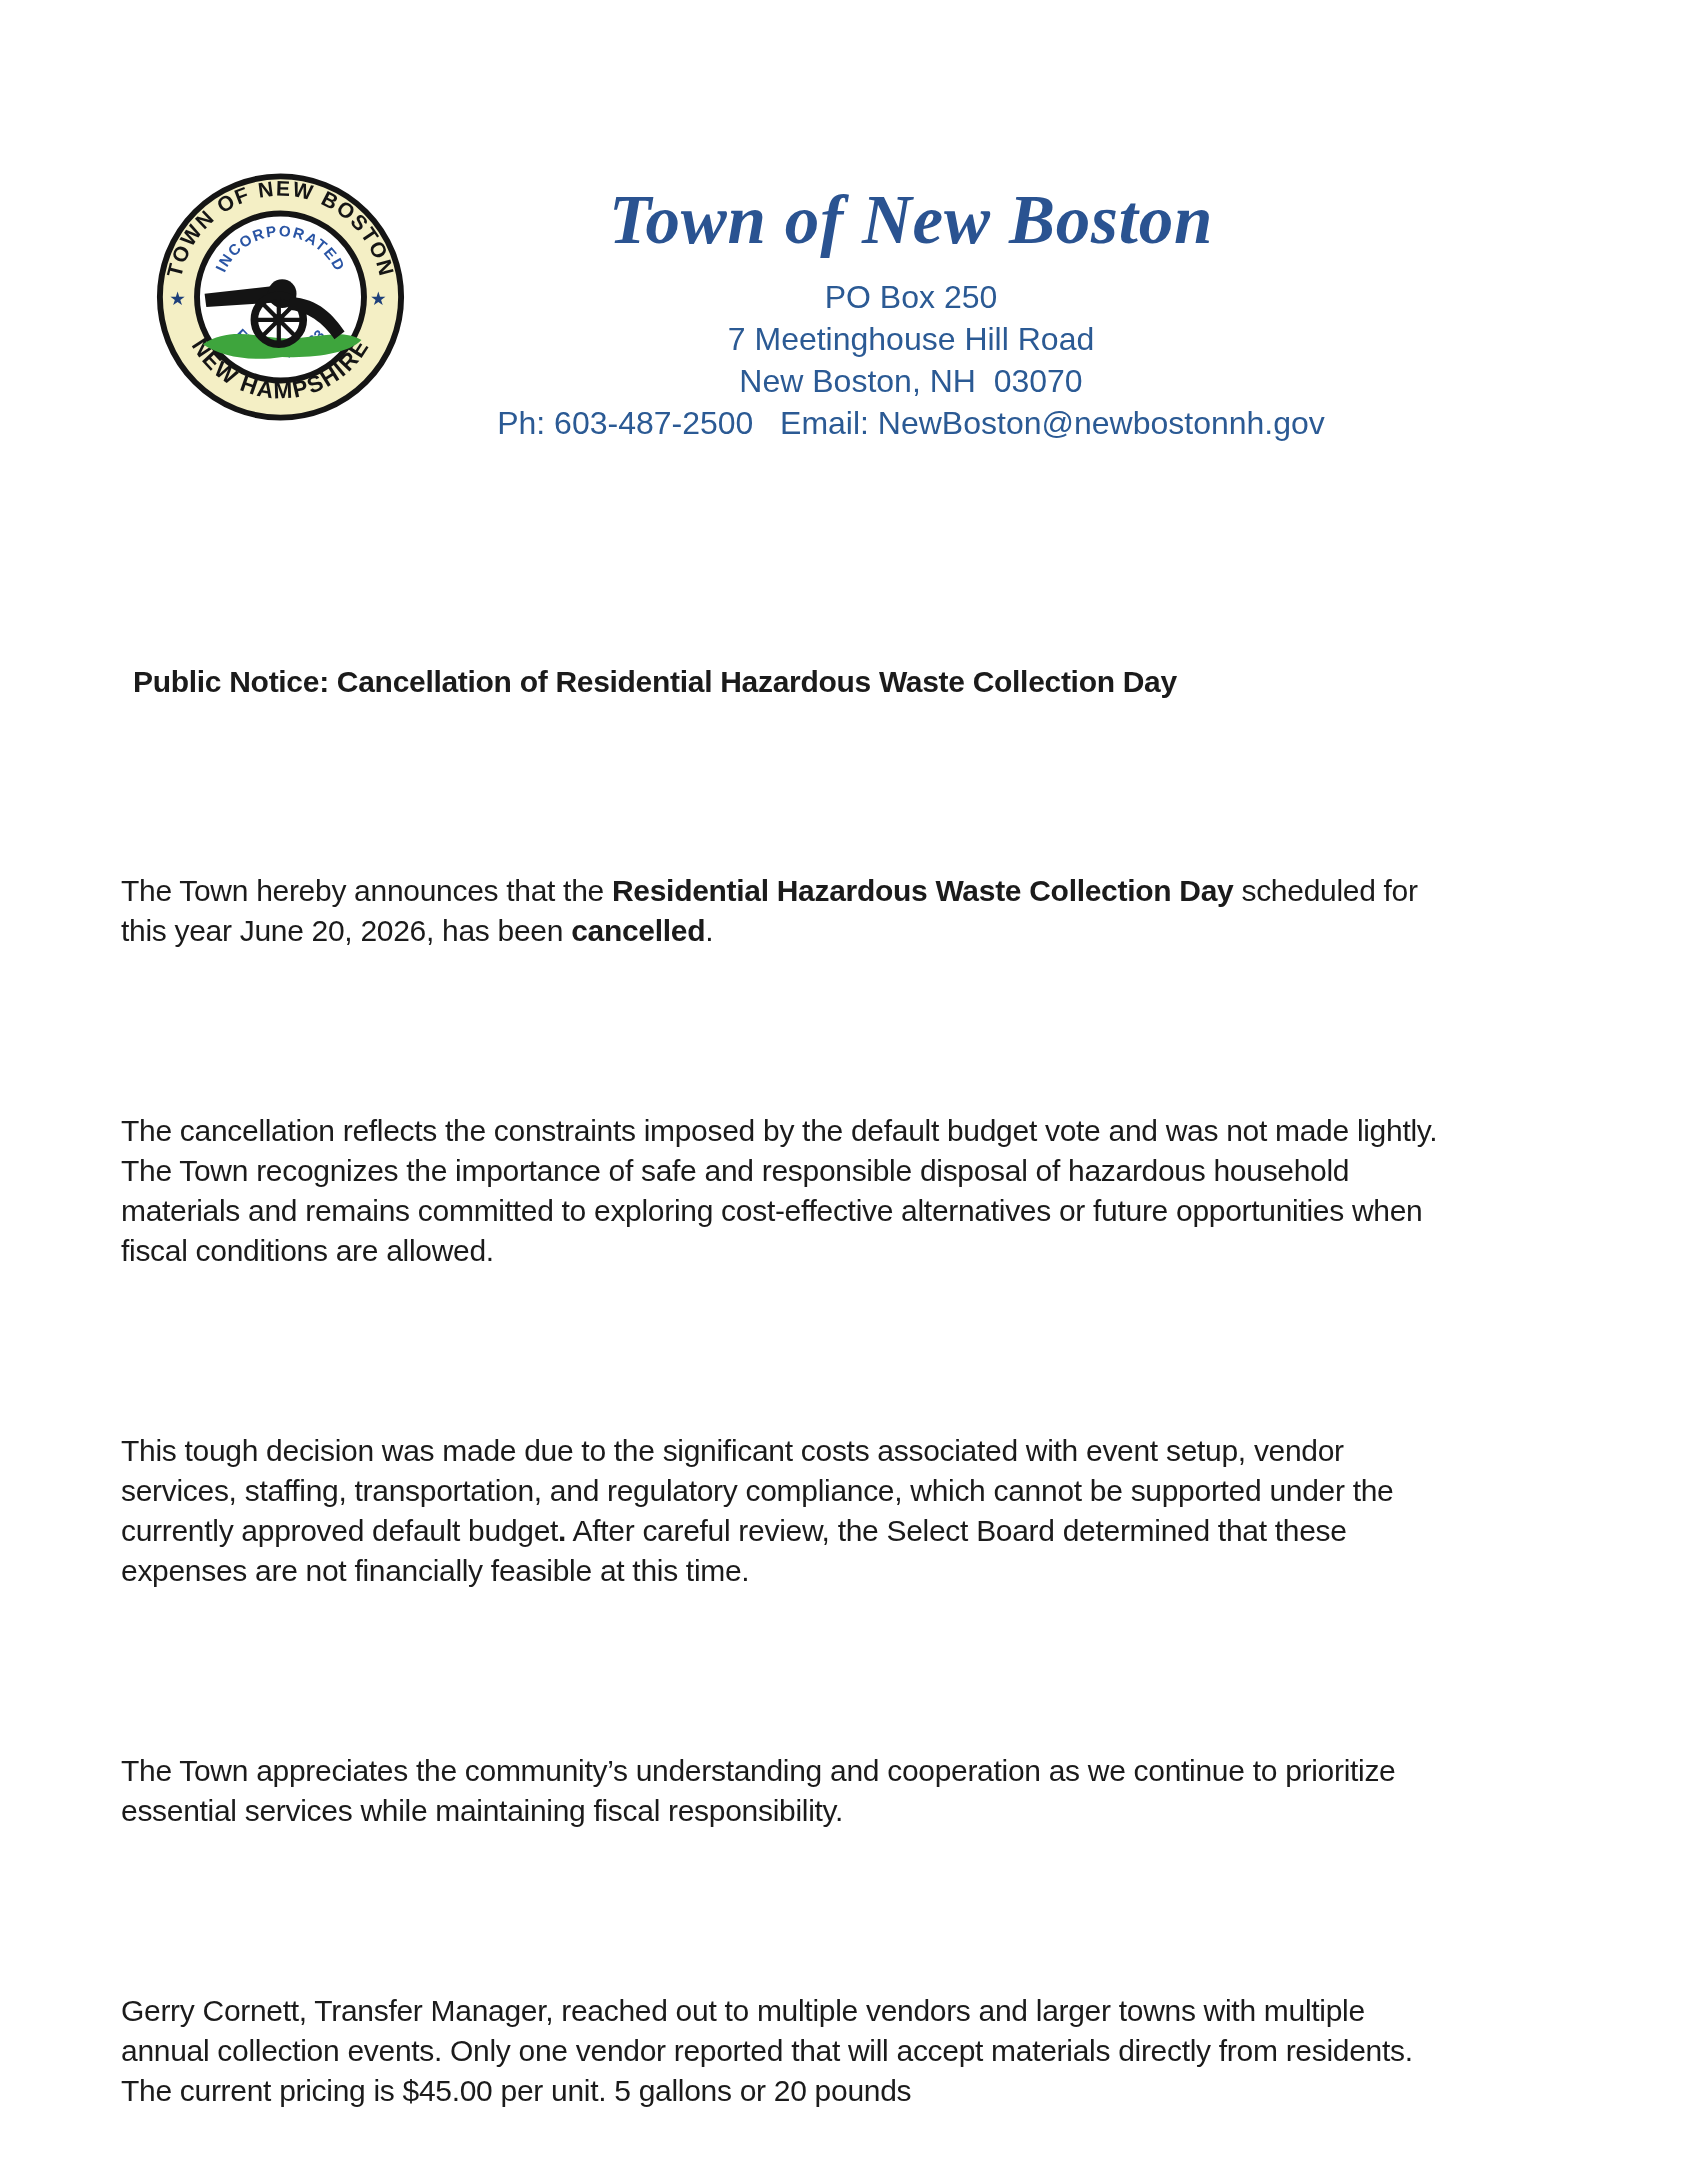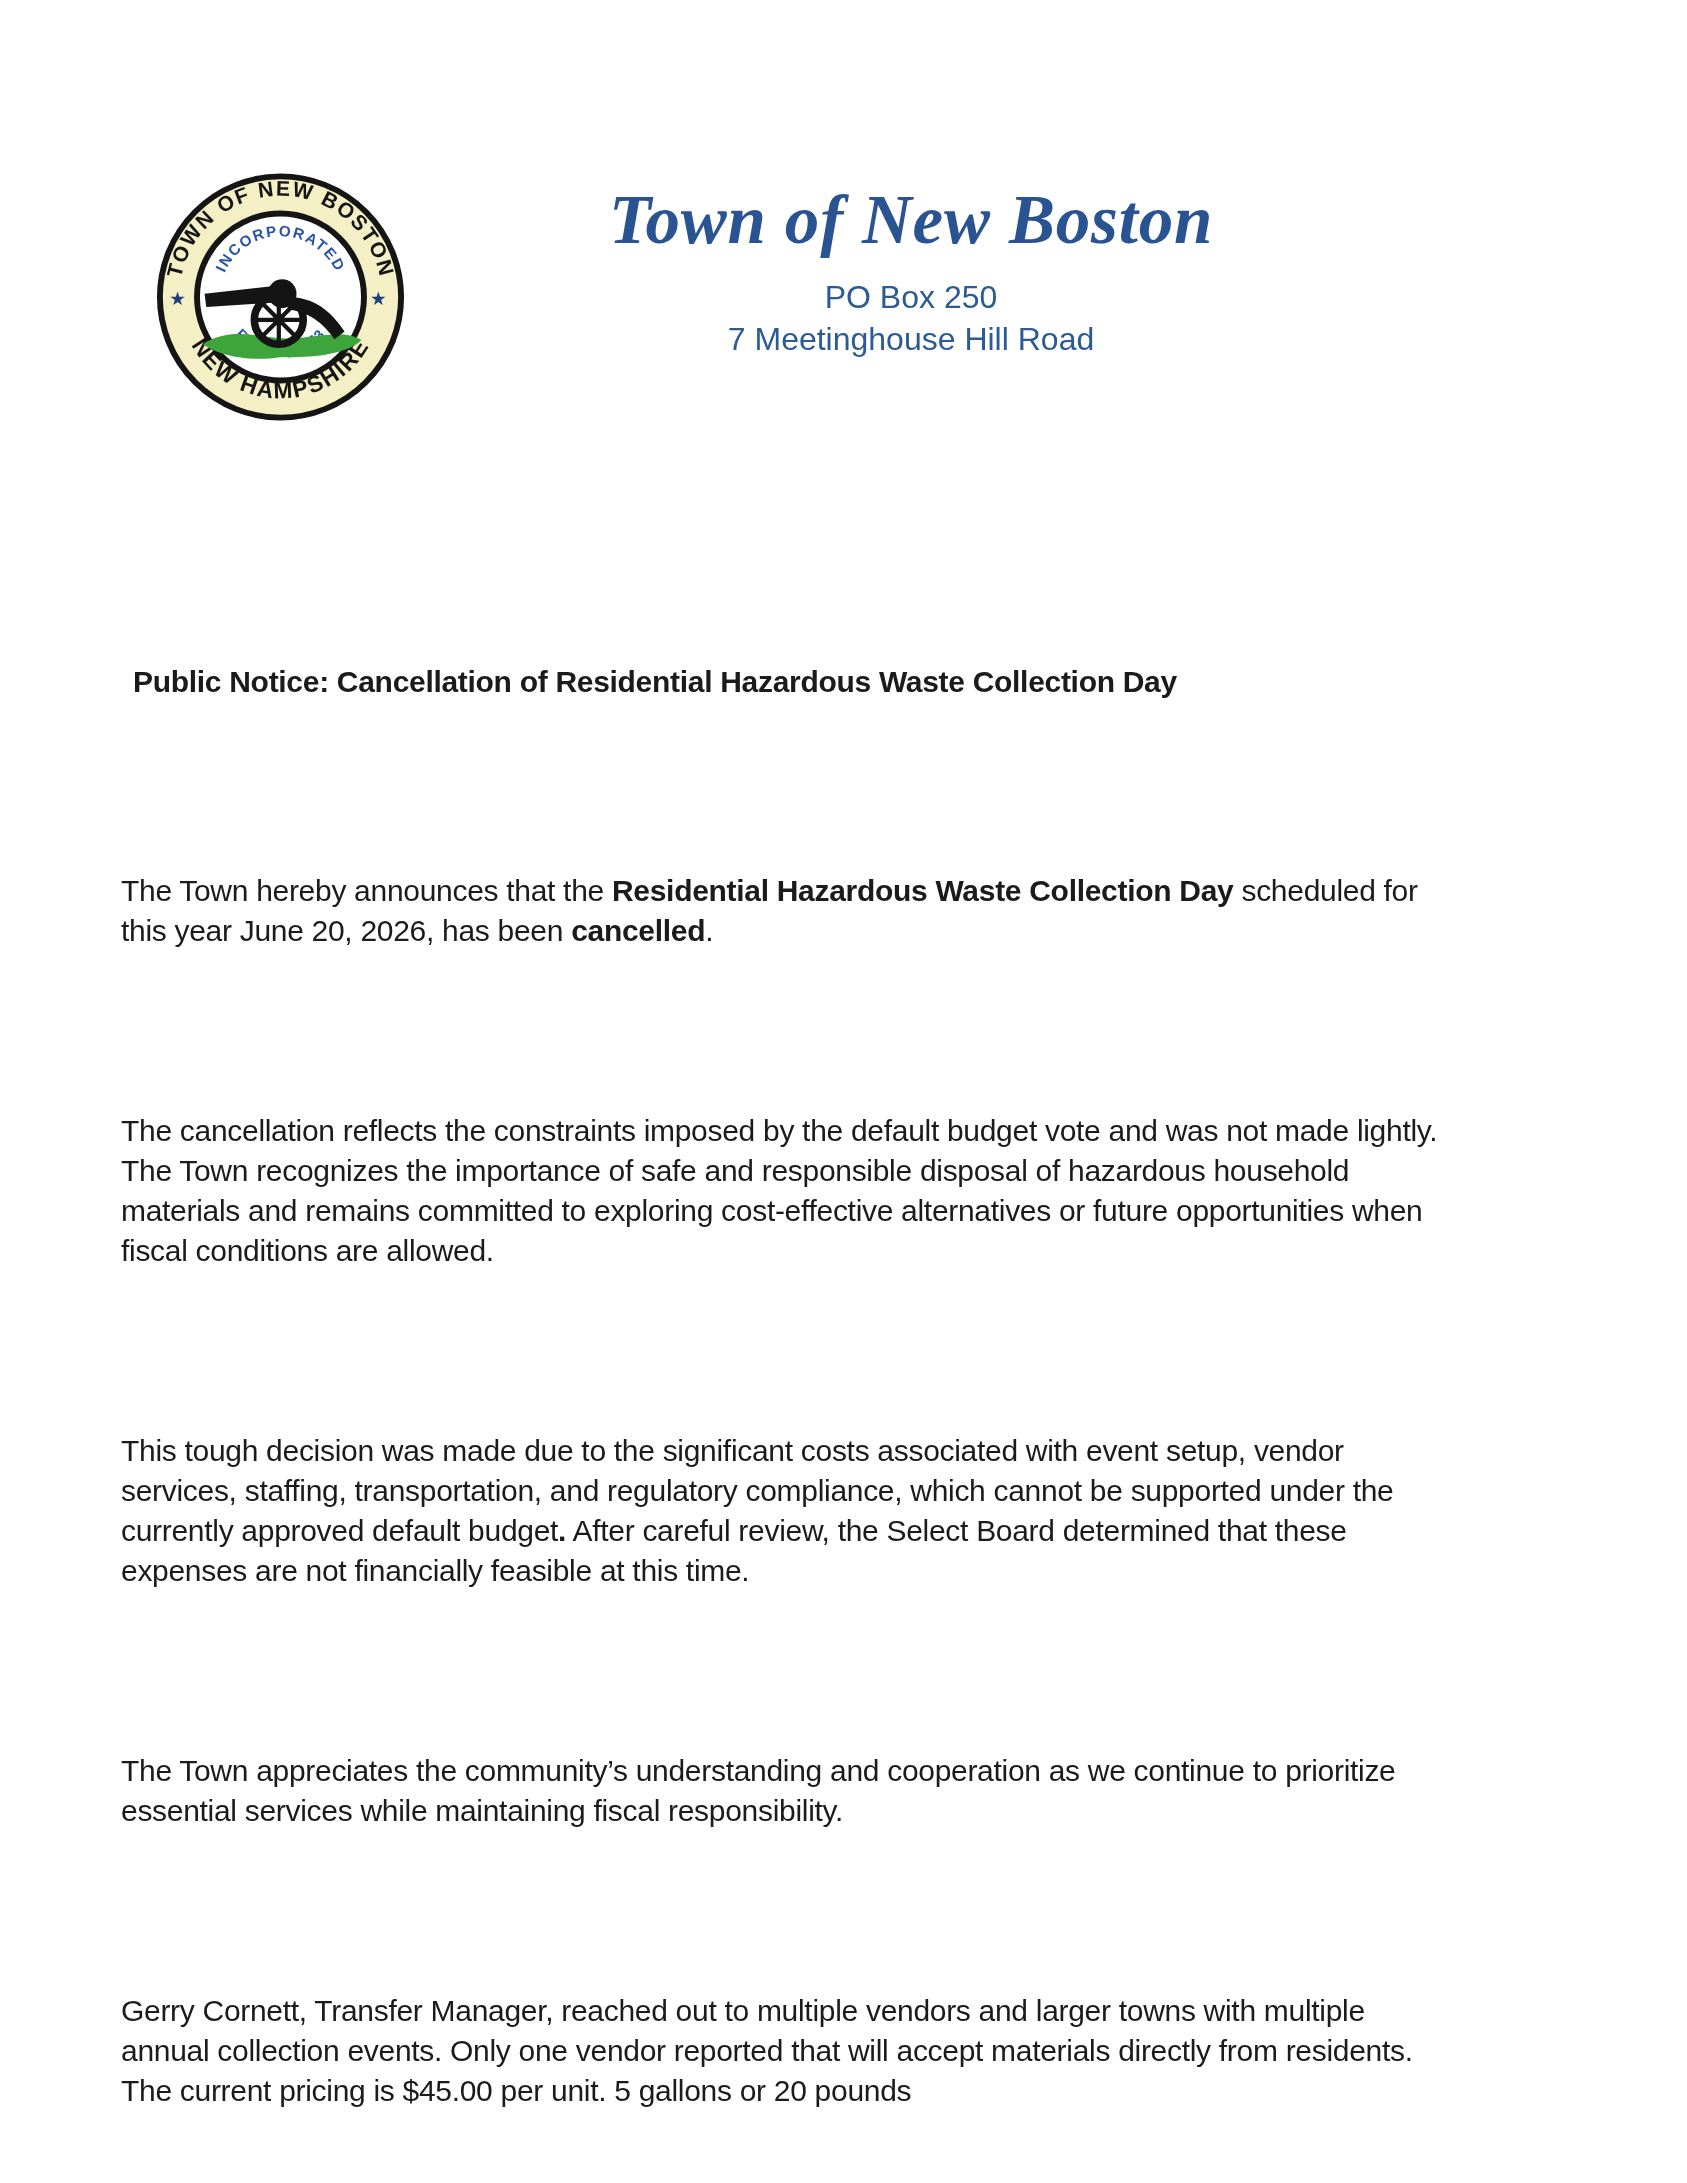--- a/index.html
+++ b/index.html
@@ -56,21 +56,21 @@
       <circle cx="152" cy="146" r="17"></circle>
       <circle cx="148" cy="177" r="29" fill="none" stroke="#141414" stroke-width="9"></circle>
       <path d="M148,150 L148,204 M121,177 L175,177 M129,158 L167,196 M167,158 L129,196" stroke="#141414" stroke-width="5"></path>
       <circle cx="148" cy="177" r="7"></circle>
       <path d="M162,150 C196,152 213,172 226,191 L214,200 C201,181 182,166 158,165 Z"></path>
     </g>
   </svg>
 
   <div class="header-text">
     <div class="page-title">Town of New Boston</div>
-    <div class="address"><div>PO Box 250</div><div>7 Meetinghouse Hill Road</div></div>
+    <div class="address"><div>PO Box 250</div><div>7 Meetinghouse Hill Road</div><div>New Boston, NH  03070</div><div>Ph: 603-487-2500   Email: NewBoston@newbostonnh.gov</div></div>
   </div>
 
   <div class="main">
 
     <div class="notice-heading">Public Notice: Cancellation of Residential Hazardous Waste Collection Day</div>
 
     <p class="para"><span>The Town hereby announces that the </span><b>Residential Hazardous Waste Collection Day</b><span> scheduled for this year June 20, 2026, has been </span><b>cancelled</b><span>.</span></p>
 
     <p class="para">The cancellation reflects the constraints imposed by the default budget vote and was not made lightly. The Town recognizes the importance of safe and responsible disposal of hazardous household materials and remains committed to exploring cost-effective alternatives or future opportunities when fiscal conditions are allowed.</p>
 

